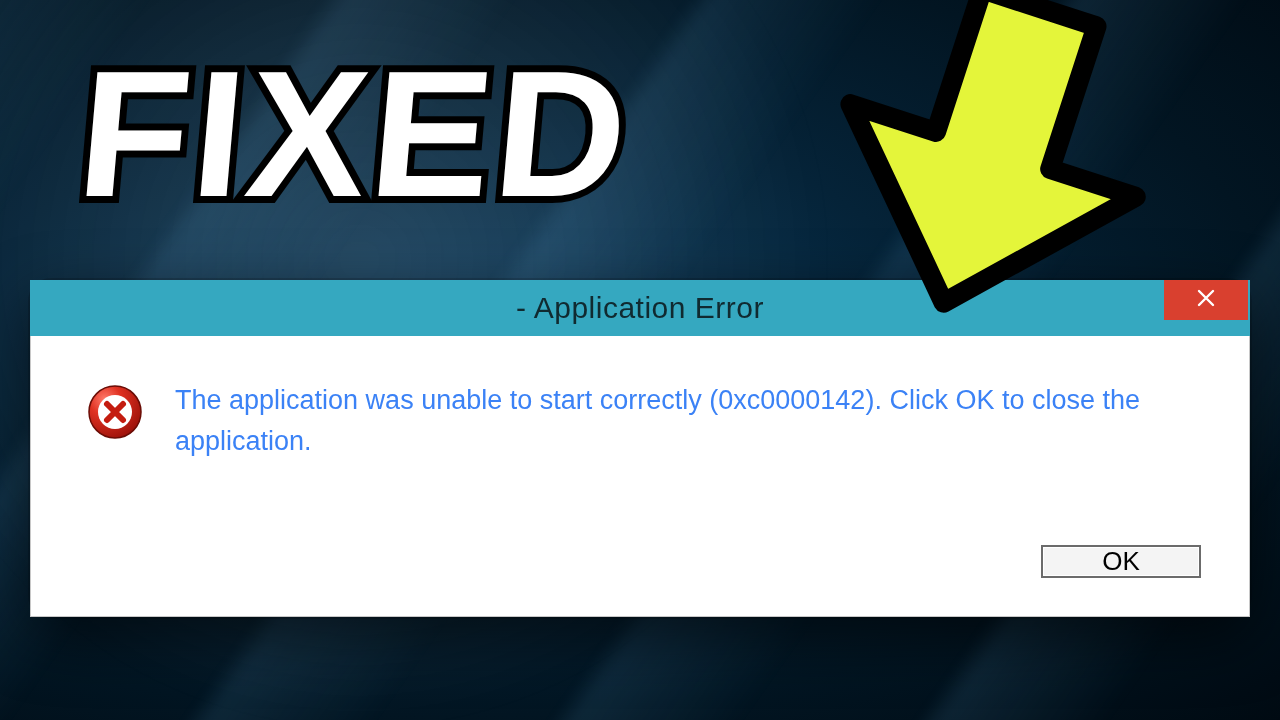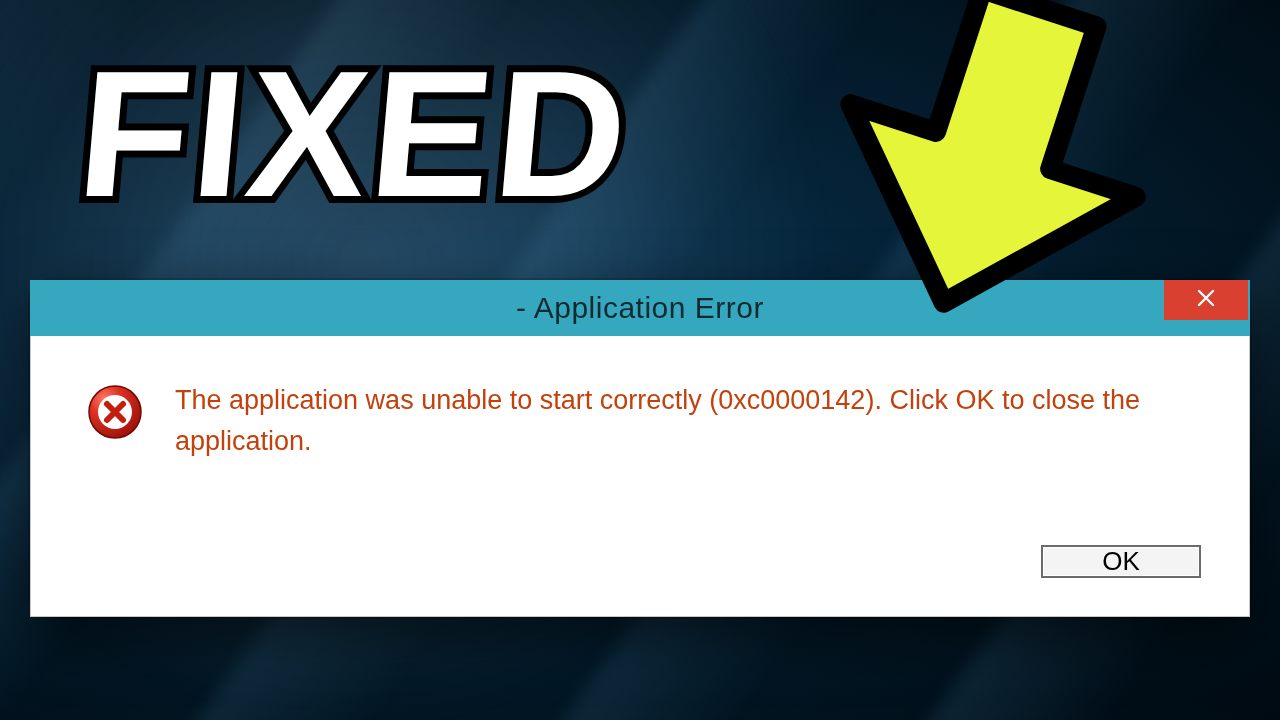--- a/index.html
+++ b/index.html
@@ -115,21 +115,21 @@
     }
     .err-icon {
       width: 56px;
       height: 56px;
       flex: 0 0 56px;
       margin-top: 6px;
     }
     .message {
       font-size: 27px;
       line-height: 1.5;
-      color: #c2410c;
+      color: #3b82f6;
       padding-top: 2px;
       padding-right: 40px;
     }
     .button-row {
       background: #ffffff;
       display: flex;
       justify-content: flex-end;
       padding: 0 48px 38px 48px;
       border: 1px solid #c8c8c8;
       border-top: none;

